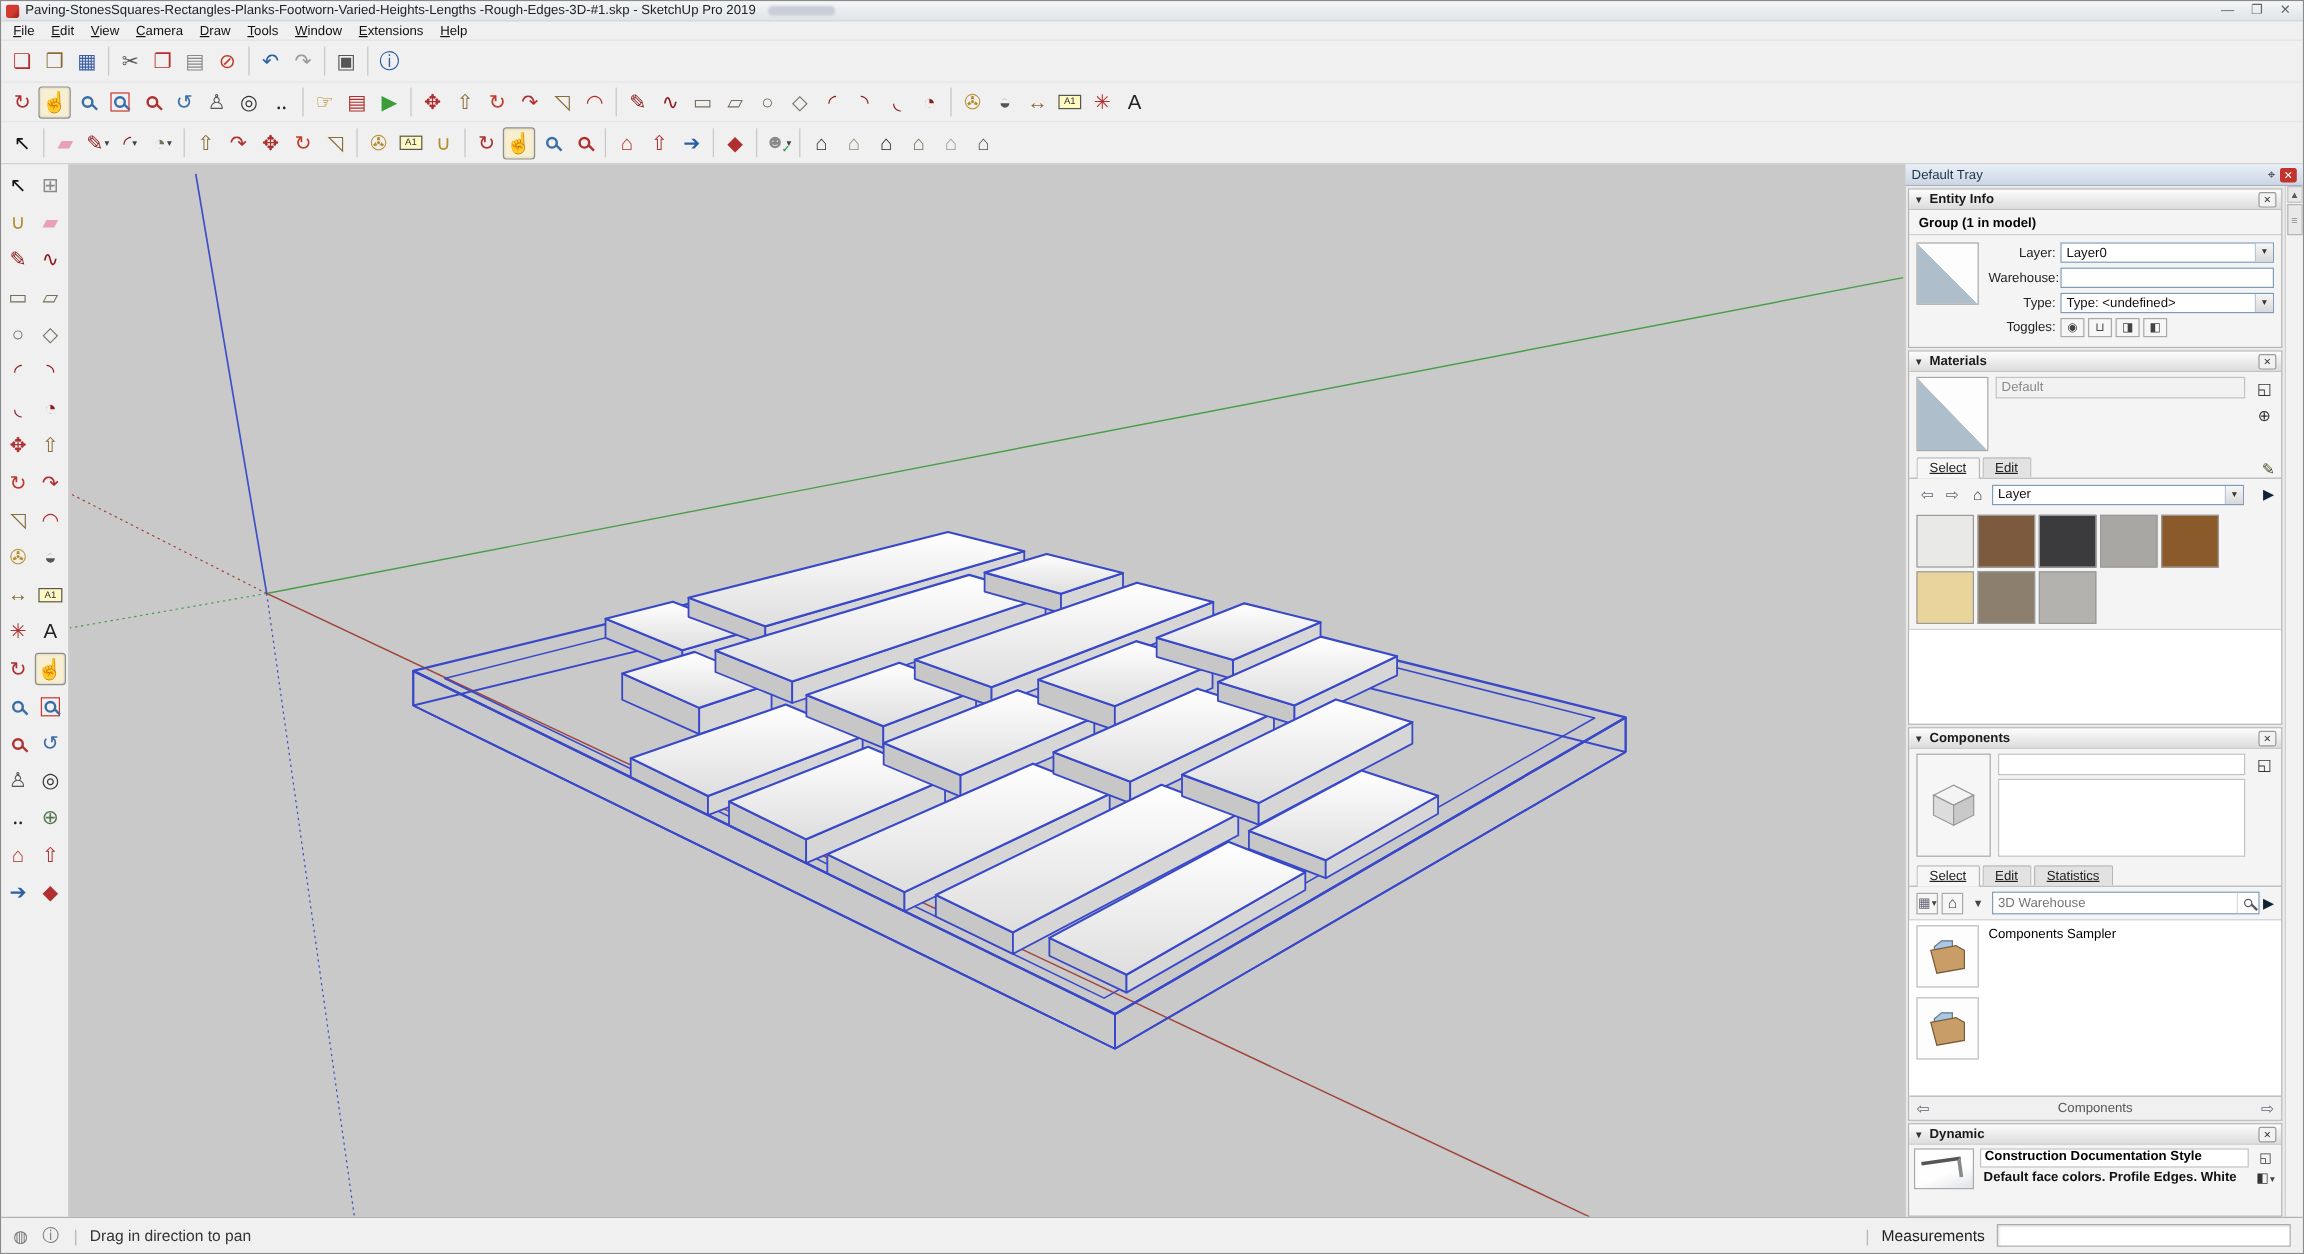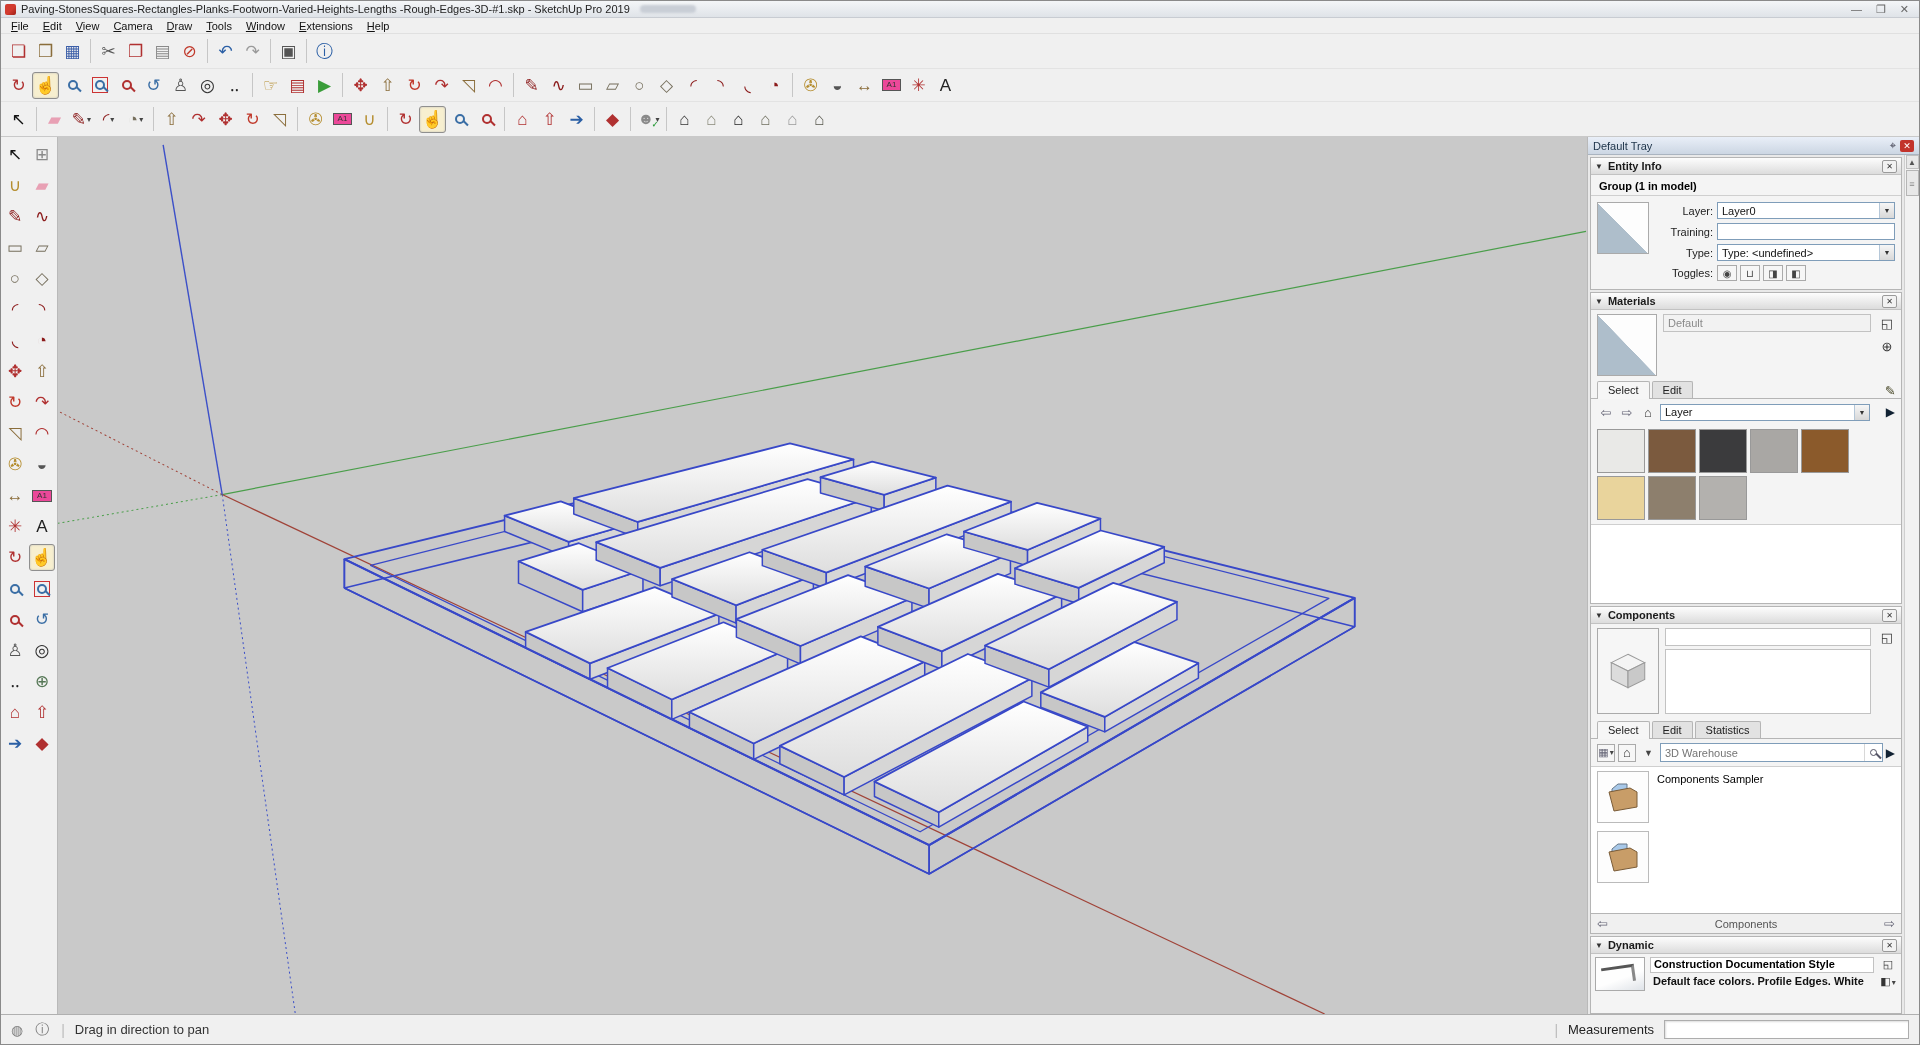--- a/index.html
+++ b/index.html
@@ -19,21 +19,21 @@
   
   .tbar{display:flex;align-items:center;background:#f0f0f0;padding:1px 4px;flex:0 0 auto;}
   .tbar1{height:35px;border-bottom:1px solid #e3e3e3;}
   .tbar2{height:33px;border-bottom:1px solid #e3e3e3;}
   .tbar3{height:35px;border-bottom:1px solid #c9c9c9;}
   .tbtn{width:27px;height:27px;display:flex;align-items:center;justify-content:center;border:1px solid transparent;border-radius:3px;position:relative;flex:0 0 auto;}
   .tbtn.active{background:#f7efcf;border-color:#8f8f8f;box-shadow:inset 0 0 2px #bbb;}
   .tsep{width:1px;height:24px;background:#c6c6c6;margin:0 4px;flex:0 0 auto;}
   .gi{font-size:17px;line-height:1;}
   .caret{font-size:8px;color:#444;margin-left:1px;}
-  .boxtext{font-size:8px;border:1px solid #555;color:#333;padding:0 4px;line-height:10px;background:#ec4899;}
+  .boxtext{font-size:8px;border:1px solid #555;color:#333;padding:0 4px;line-height:10px;background:#fef9c3;}
   .mag{display:inline-block;width:10px;height:10px;border:2px solid currentColor;border-radius:50%;position:relative;}
   .mag::after{content:"";position:absolute;width:7px;height:2px;background:currentColor;transform:rotate(45deg);right:-6px;bottom:-2px;}
   .magbox{display:inline-flex;align-items:center;justify-content:center;border:1px solid #c33;padding:2px;}
   .avatar{position:relative;font-size:16px;color:#8a8a8a;line-height:1;}
   .avatar::after{content:"✓";position:absolute;font-size:8px;color:#2e9e3e;right:-4px;bottom:-2px;font-weight:bold;}
   
   .main{flex:1;display:flex;min-height:0;}
   .dock{width:57px;background:#f0f0f0;border-right:1px solid #b9b9b9;padding:4px 1px;display:flex;flex-wrap:wrap;align-content:flex-start;gap:4px 1px;flex:0 0 auto;}
   .dock .tbtn{width:26px;height:27px;}
   .viewport{flex:1;position:relative;background:#c9c9c9;overflow:hidden;}
@@ -67,21 +67,21 @@
   .toggles{display:flex;gap:3px;}
   .tgl{width:20px;height:16px;border:1px solid #aaa;background:#f6f6f6;font-size:10px;color:#444;display:flex;align-items:center;justify-content:center;}
   
   .mat-top{display:flex;padding:4px 4px 2px 6px;gap:6px;}
   .mat-prev{width:60px;height:62px;border:1px solid #aaa;background:linear-gradient(to bottom left,#fdfdfd 50%,#aebecb 50.5%);flex:0 0 auto;}
   .mat-mid{flex:1;display:flex;flex-direction:column;}
   .mat-name{height:18px;border:1px solid #c2c2c2;background:#f2f2f2;color:#8a8a8a;font-size:11px;display:flex;align-items:center;padding:0 4px;}
   .mat-sideicons{width:20px;display:flex;flex-direction:column;align-items:center;gap:8px;padding-top:2px;}
   .sideic{font-size:13px;color:#333;}
   .tabs{display:flex;align-items:flex-end;padding:2px 6px 0 6px;border-bottom:1px solid #b5b5b5;position:relative;}
-  .tab{font-size:11px;padding:2px 10px;border:1px solid #b5b5b5;border-bottom:none;background:#e2e2e2;margin-right:2px;border-radius:2px 2px 0 0;color:#222;}
+  .tab{font-size:11px;padding:2px 10px;border:1px solid #b5b5b5;border-bottom:none;background:#e2e2e2;margin-right:2px;border-radius:2px 2px 0 0;color:#222;text-decoration:underline;}
   .tab.active{background:#f6f6f6;font-weight:normal;position:relative;top:1px;padding-bottom:3px;}
   .tabs .dropper{margin-left:auto;font-size:13px;color:#4a4a2a;transform:rotate(90deg);}
   .navrow{display:flex;align-items:center;gap:3px;padding:4px 6px;}
   .navic{font-size:13px;color:#667;}
   .navbtn{width:18px;height:18px;display:flex;align-items:center;justify-content:center;border:1px solid transparent;}
   .navbtn.boxed{border:1px solid #aaa;background:#f6f6f6;}
   .detailbtn{margin-left:auto;font-size:12px;color:#123;}
   .swatches{display:flex;flex-wrap:wrap;gap:3px;padding:4px 6px;}
   .swatch{width:48px;height:44px;border:1px solid #999;}
   .mat-list-space{flex:1;background:#fff;border-top:1px solid #cfcfcf;min-height:56px;}
@@ -629,21 +629,21 @@
               <div class="thumb-diag"></div>
               <div class="ei-fields">
                 <div class="frow">
                   <span class="flabel">Layer:</span>
                   <span class="combo">
                     <span class="cv">Layer0</span>
                     <span class="cbtn">▼</span>
                   </span>
                 </div>
                 <div class="frow">
-                  <span class="flabel">Training:</span>
+                  <span class="flabel">Warehouse:</span>
                   <input class="tinput" value="" style="">
                 </div>
                 <div class="frow">
                   <span class="flabel">Type:</span>
                   <span class="combo">
                     <span class="cv">Type: &lt;undefined&gt;</span>
                     <span class="cbtn">▼</span>
                   </span>
                 </div>
                 <div class="frow">

